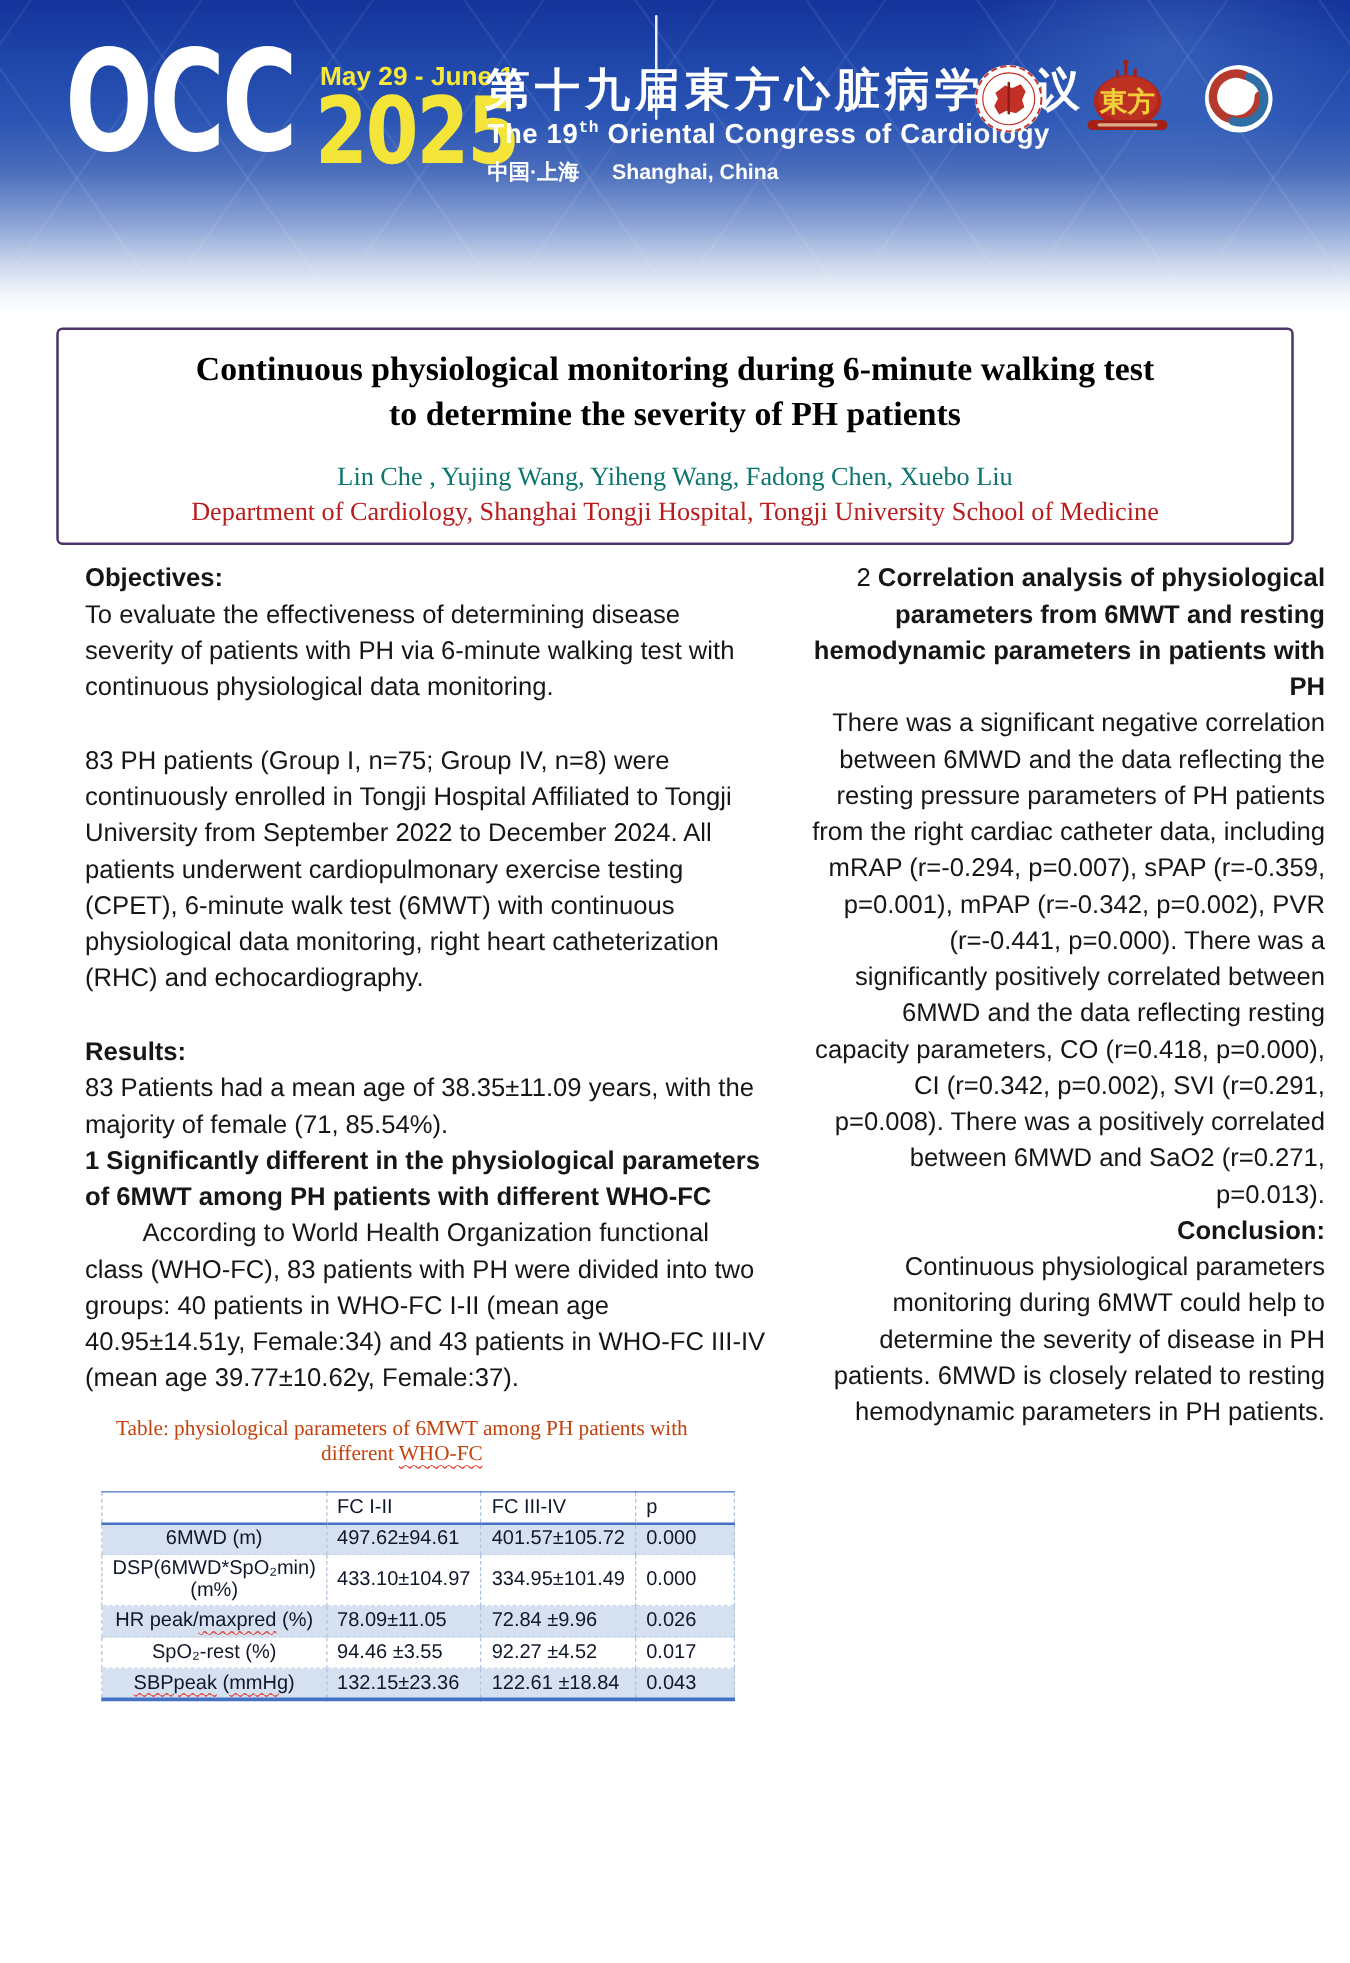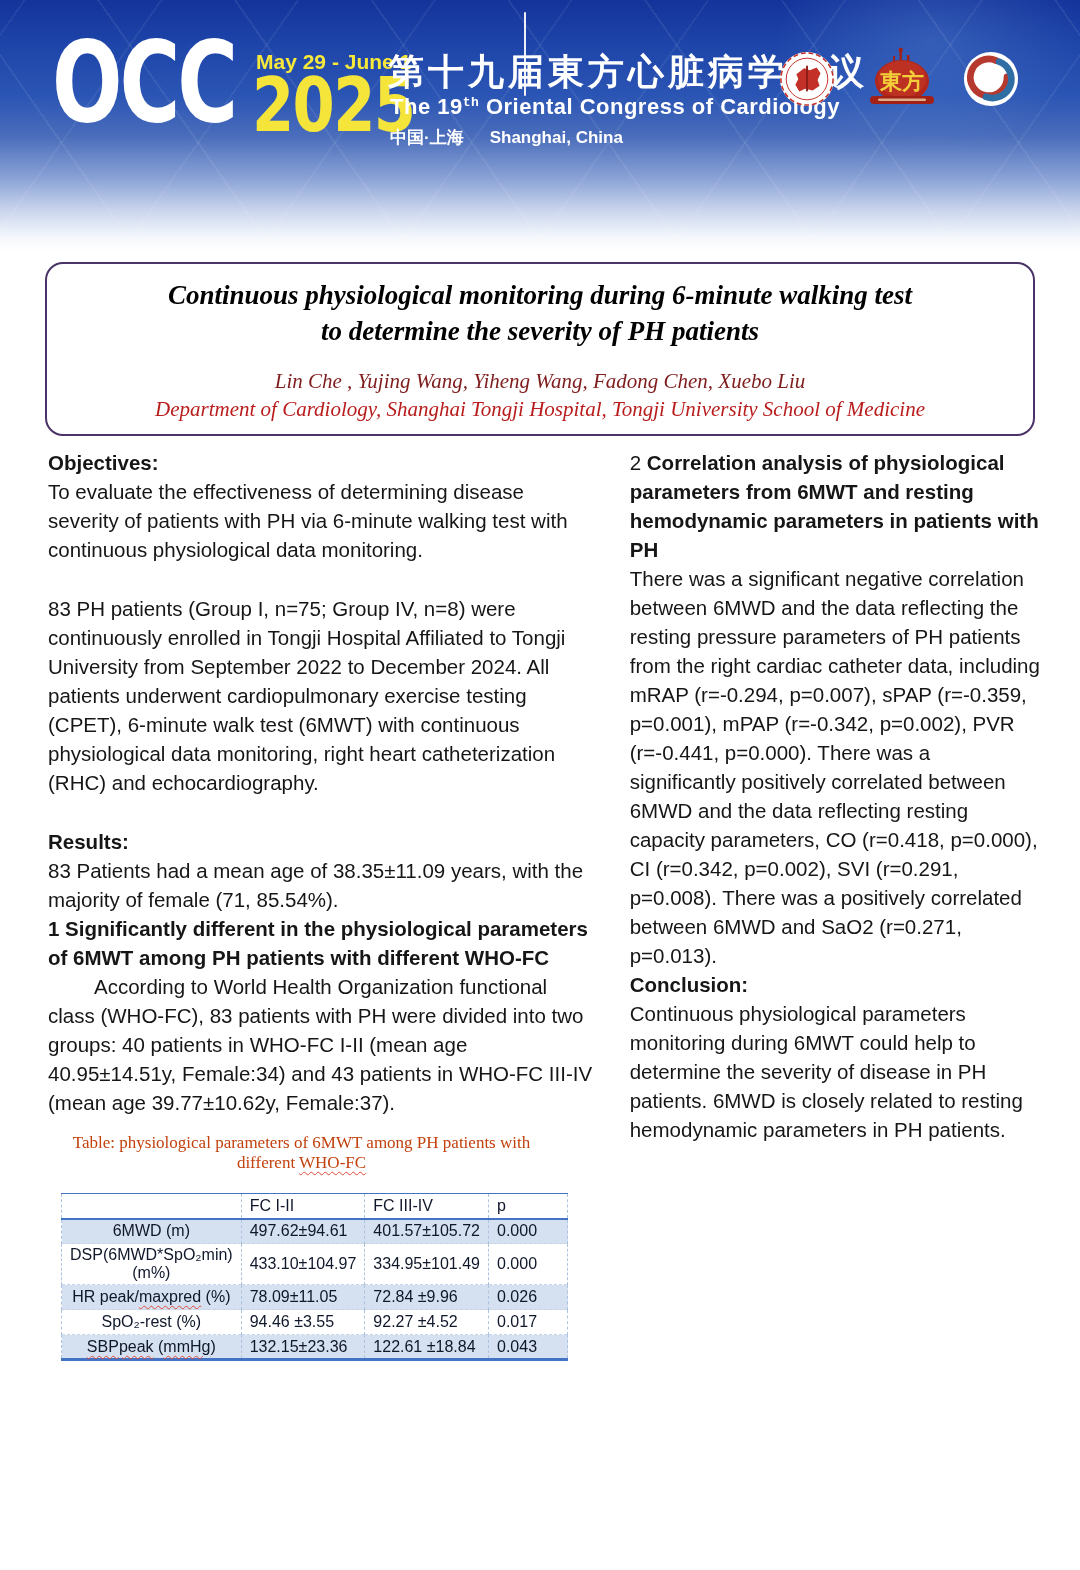--- a/index.html
+++ b/index.html
@@ -57,36 +57,35 @@
   }
   .banner-location .loc-en { margin-left:26px; }
   .logo { position:absolute; }
   .logo-1 { left:778px; top:50px; width:58px; height:58px; }
   .logo-2 { left:858px; top:44px; width:88px; height:68px; }
   .logo-3 { left:962px; top:50px; width:58px; height:58px; }
 
   
   .title-box {
     position:absolute; left:45px; top:262px; width:990px; min-height:150px;
-    background:#ffffff; border:2.5px solid #4a3468; border-radius:18px;
+    background:#ffffff; border:2.5px solid #4a3468; border-radius:5px;
     text-align:center; padding:14px 30px 12px 30px;
     font-family:"Liberation Serif","DejaVu Serif",serif;
-    font-style:italic;
   }
   .poster-title { margin:0; font-size:27px; font-weight:bold; line-height:1.32; color:#000; }
-  .authors { margin:20px 0 0 0; font-size:21px; color:#7f1d1d; }
+  .authors { margin:20px 0 0 0; font-size:21px; color:#0f766e; }
   .affiliation { margin:3px 0 0 0; font-size:21px; color:#b91c1c; }
 
   
   .columns {
-    position:absolute; left:48px; top:448px; width:992px;
+    position:absolute; left:68px; top:448px; width:992px;
     display:flex; gap:32px; align-items:flex-start;
   }
   .col-left  { width:552px; }
-  .col-right { width:412px; }
+  .col-right { width:412px;text-align:right; }
   p.h  { margin:0; font-weight:bold; font-size:20.5px; line-height:29px; }
   p.h2 { margin:0; font-weight:bold; font-size:20.5px; line-height:29px; }
   p.h2 .norm { font-weight:normal; }
   p.body { margin:0; font-size:20.5px; line-height:29px; }
   p.sp { margin-bottom:30px; }
   p.indent { text-indent:46px; }
 
   
   .table-section { margin-top:16px; width:507px; }
   .table-caption {

